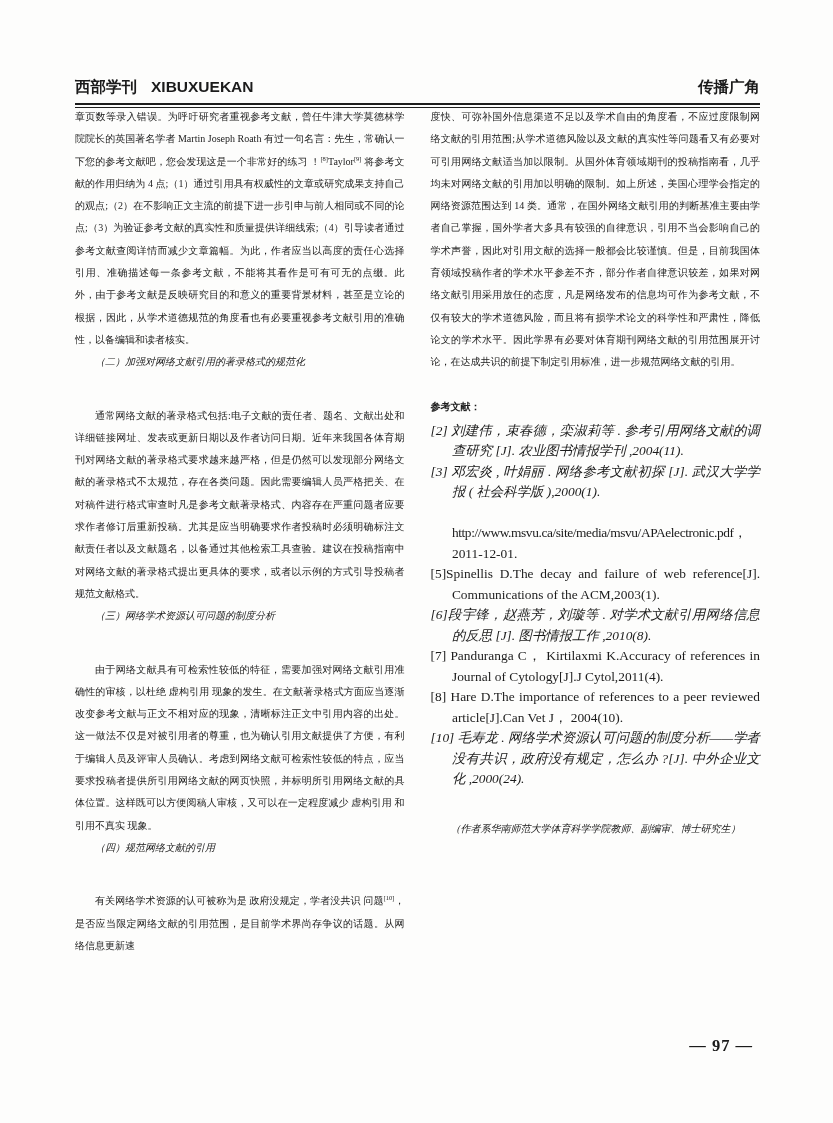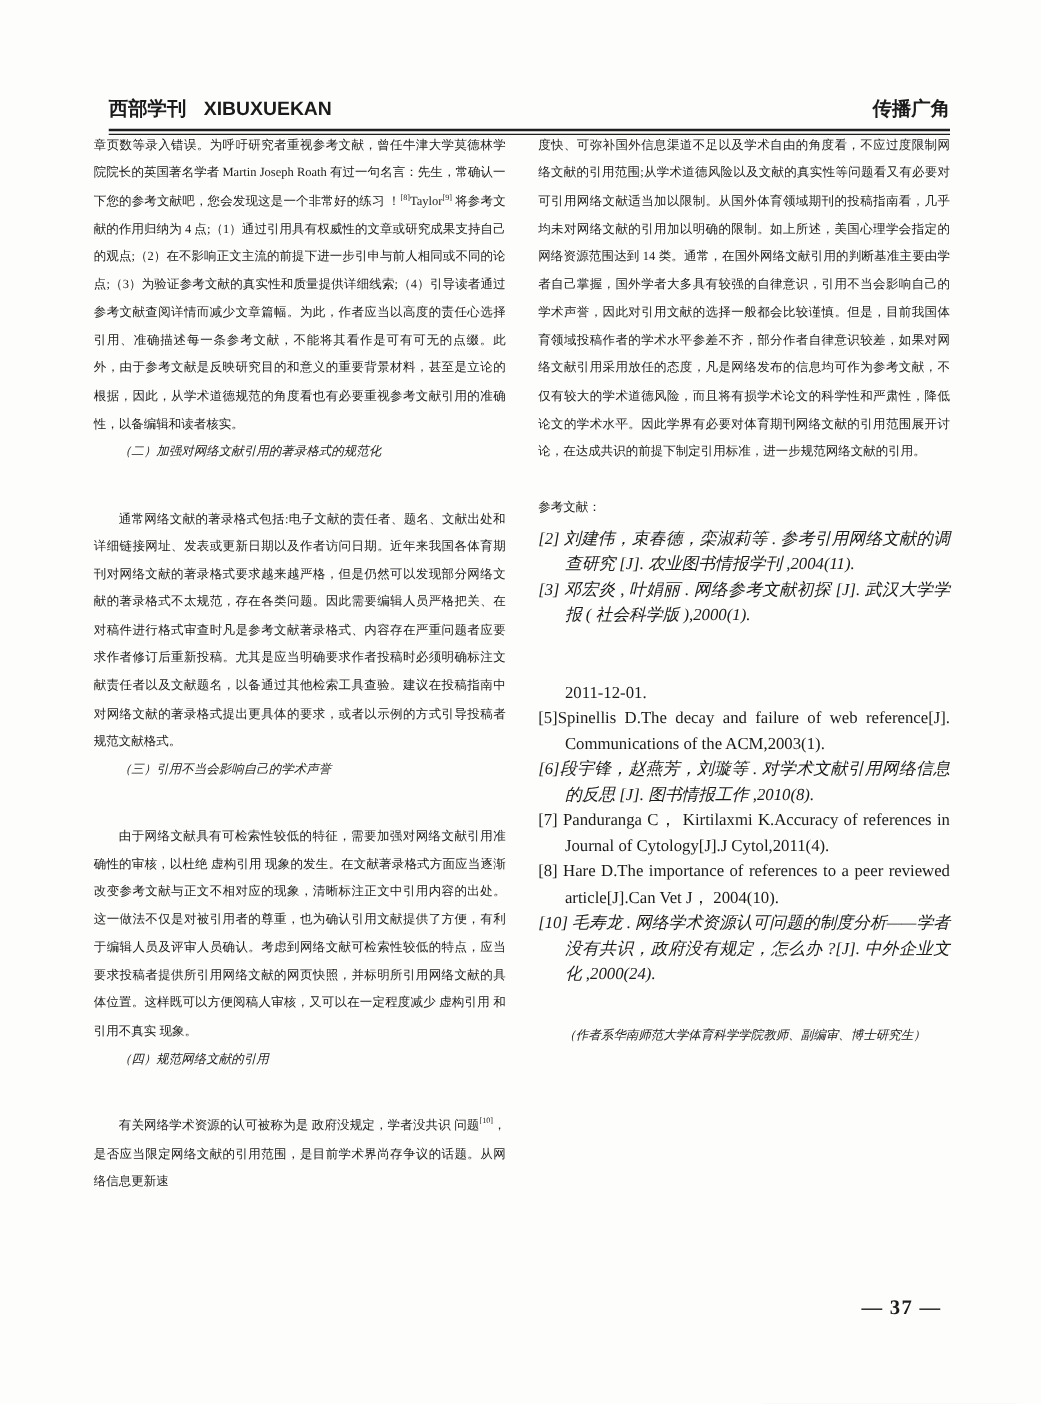--- a/index.html
+++ b/index.html
@@ -1,29 +1,29 @@
 <!DOCTYPE html>
 <html><head>
 <meta charset="utf-8">
 <style>
   html,body{margin:0;padding:0;}
   body{background:#e8e8e8;}
   .page{position:relative;width:833px;height:1123px;margin:0 auto;background:#fdfdfc;color:#1b1b1b;font-family:"Liberation Serif","DejaVu Serif",serif;overflow:hidden;}
   
-  .header{position:absolute;top:77px;left:87px;right:73px;display:flex;justify-content:space-between;align-items:flex-end;padding-bottom:5px;border-bottom:2px solid #1d1d1d;font-family:"Liberation Sans","DejaVu Sans",sans-serif;font-weight:bold;font-size:15.5px;}
+  .header{position:absolute;top:77px;left:75px;right:73px;display:flex;justify-content:space-between;align-items:flex-end;padding-bottom:5px;border-bottom:2px solid #1d1d1d;font-family:"Liberation Sans","DejaVu Sans",sans-serif;font-weight:bold;font-size:15.5px;}
   .header::after{content:"";position:absolute;left:0;right:0;bottom:-5px;height:1px;background:#1d1d1d;}
   .header .left-group{display:flex;gap:14px;align-items:baseline;}
   
   .columns{position:absolute;top:106px;left:75px;right:73px;display:flex;gap:26px;}
   .col{flex:1 1 0;min-width:0;}
   .col p{margin:0;font-size:10px;line-height:22.3px;text-align:justify;}
   .col p.indent{text-indent:2em;margin-top:31px;}
   .kai{font-style:italic;}
   .subhead{text-indent:2em;font-style:italic;}
-  .refs-head{font-family:"Liberation Sans","DejaVu Sans",sans-serif;font-weight:normal;font-size:15px;margin-top:22px !important;margin-bottom:3px !important;text-align:right;}
+  .refs-head{font-family:"Liberation Sans","DejaVu Sans",sans-serif;font-weight:bold;font-size:15px;margin-top:22px !important;margin-bottom:3px !important;text-align:right;}
   .ref{font-size:13.4px !important;line-height:20.5px !important;padding-left:1.6em;text-indent:-1.6em;overflow-wrap:break-word;}
   .note{margin-top:28px !important;text-indent:2em;font-style:italic;}
   .url{letter-spacing:-0.4px;}
   sup{font-size:0.65em;line-height:0;}
   
   .footer{position:absolute;top:1036px;right:80px;font-weight:bold;font-size:16.5px;font-family:"Liberation Serif","DejaVu Serif",serif;letter-spacing:1px;}
 </style>
 </head>
 <body>
 
@@ -35,35 +35,35 @@
       <span>XIBUXUEKAN</span>
     </div>
     <span>传播广角</span>
   </div>
 
   <div class="columns">
     <div class="col" id="col-left">
         <p><span>章页数等录入错误。为呼吁研究者重视参考文献，曾任牛津大学莫德林学院院长的英国著名学者 Martin Joseph Roath 有过一句名言：先生，常确认一下您的参考文献吧，您会发现这是一个非常好的练习 ！</span><sup>[8]</sup><span>Taylor</span><sup>[9]</sup><span> 将参考文献的作用归纳为 4 点;（1）通过引用具有权威性的文章或研究成果支持自己的观点;（2）在不影响正文主流的前提下进一步引申与前人相同或不同的论点;（3）为验证参考文献的真实性和质量提供详细线索;（4）引导读者通过参考文献查阅详情而减少文章篇幅。为此，作者应当以高度的责任心选择引用、准确描述每一条参考文献，不能将其看作是可有可无的点缀。此外，由于参考文献是反映研究目的和意义的重要背景材料，甚至是立论的根据，因此，从学术道德规范的角度看也有必要重视参考文献引用的准确性，以备编辑和读者核实。</span></p>
         <p class="subhead"><span>（二）加强对网络文献引用的著录格式的规范化</span></p>
         <p class="indent"><span>通常网络文献的著录格式包括:电子文献的责任者、题名、文献出处和详细链接网址、发表或更新日期以及作者访问日期。近年来我国各体育期刊对网络文献的著录格式要求越来越严格，但是仍然可以发现部分网络文献的著录格式不太规范，存在各类问题。因此需要编辑人员严格把关、在对稿件进行格式审查时凡是参考文献著录格式、内容存在严重问题者应要求作者修订后重新投稿。尤其是应当明确要求作者投稿时必须明确标注文献责任者以及文献题名，以备通过其他检索工具查验。建议在投稿指南中对网络文献的著录格式提出更具体的要求，或者以示例的方式引导投稿者规范文献格式。</span></p>
-        <p class="subhead"><span>（三）引用不当会影响自己的学术声誉</span></p>
+        <p class="subhead"><span>（三）网络学术资源认可问题的制度分析</span></p>
         <p class="indent"><span>由于网络文献具有可检索性较低的特征，需要加强对网络文献引用准确性的审核，以杜绝 虚构引用 现象的发生。在文献著录格式方面应当逐渐改变参考文献与正文不相对应的现象，清晰标注正文中引用内容的出处。这一做法不仅是对被引用者的尊重，也为确认引用文献提供了方便，有利于编辑人员及评审人员确认。考虑到网络文献可检索性较低的特点，应当要求投稿者提供所引用网络文献的网页快照，并标明所引用网络文献的具体位置。这样既可以方便阅稿人审核，又可以在一定程度减少 虚构引用 和 引用不真实 现象。</span></p>
         <p class="subhead"><span>（四）规范网络文献的引用</span></p>
         <p class="indent"><span>有关网络学术资源的认可被称为是 政府没规定，学者没共识 问题</span><sup>[10]</sup><span>，是否应当限定网络文献的引用范围，是目前学术界尚存争议的话题。从网络信息更新速</span></p>
       </div>
     <div class="col" id="col-right">
         <p><span>度快、可弥补国外信息渠道不足以及学术自由的角度看，不应过度限制网络文献的引用范围;从学术道德风险以及文献的真实性等问题看又有必要对可引用网络文献适当加以限制。从国外体育领域期刊的投稿指南看，几乎均未对网络文献的引用加以明确的限制。如上所述，美国心理学会指定的网络资源范围达到 14 类。通常，在国外网络文献引用的判断基准主要由学者自己掌握，国外学者大多具有较强的自律意识，引用不当会影响自己的学术声誉，因此对引用文献的选择一般都会比较谨慎。但是，目前我国体育领域投稿作者的学术水平参差不齐，部分作者自律意识较差，如果对网络文献引用采用放任的态度，凡是网络发布的信息均可作为参考文献，不仅有较大的学术道德风险，而且将有损学术论文的科学性和严肃性，降低论文的学术水平。因此学界有必要对体育期刊网络文献的引用范围展开讨论，在达成共识的前提下制定引用标准，进一步规范网络文献的引用。</span></p>
         <p class="refs-head"><span>参考文献：</span></p>
         <p class="ref kai"><span>[2] 刘建伟，束春德，栾淑莉等 . 参考引用网络文献的调查研究 [J]. 农业图书情报学刊 ,2004(11).</span></p>
         <p class="ref kai"><span>[3] 邓宏炎 , 叶娟丽 . 网络参考文献初探 [J]. 武汉大学学报 ( 社会科学版 ),2000(1).</span></p>
-        <p class="ref"><br><br><span>2011-12-01.</span></p>
+        <p class="ref"><br><span class="url">http://www.msvu.ca/site/media/msvu/APAelectronic.pdf，</span><br><span>2011-12-01.</span></p>
         <p class="ref"><span>[5]Spinellis D.The decay and failure of web reference[J]. Communications of the ACM,2003(1).</span></p>
         <p class="ref kai"><span>[6]段宇锋，赵燕芳，刘璇等 . 对学术文献引用网络信息的反思 [J]. 图书情报工作 ,2010(8).</span></p>
         <p class="ref"><span>[7] Panduranga C， Kirtilaxmi K.Accuracy of references in Journal of Cytology[J].J Cytol,2011(4).</span></p>
         <p class="ref"><span>[8] Hare D.The importance of references to a peer reviewed article[J].Can Vet J， 2004(10).</span></p>
         <p class="ref kai"><span>[10] 毛寿龙 . 网络学术资源认可问题的制度分析——学者没有共识，政府没有规定，怎么办 ?[J]. 中外企业文化 ,2000(24).</span></p>
         <p class="note"><span>（作者系华南师范大学体育科学学院教师、副编审、博士研究生）</span></p>
       </div>
   </div>
 
-  <div class="footer">— 37 —</div>
+  <div class="footer">— 97 —</div>
 
 </div>
 
 </body></html>

